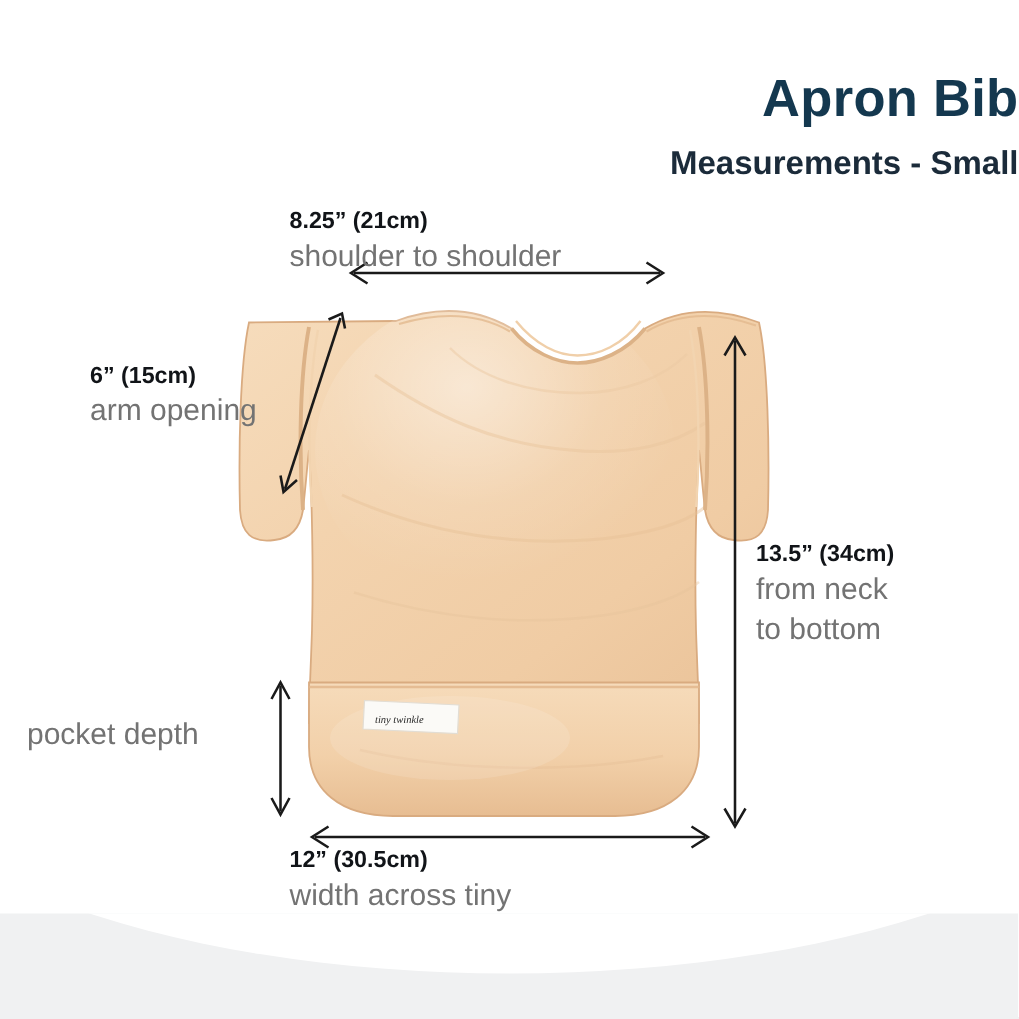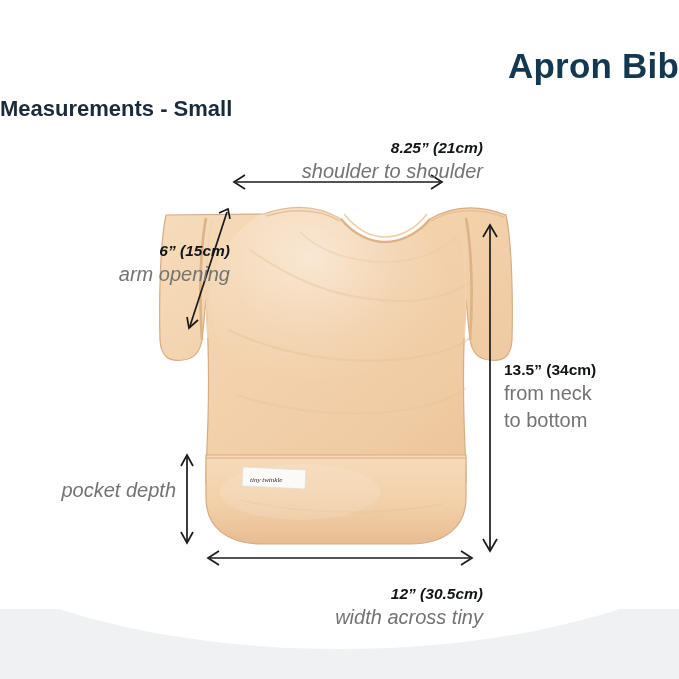--- a/index.html
+++ b/index.html
@@ -52,21 +52,21 @@
     font-size: 35px;
     font-weight: bold;
     letter-spacing: 0.2px;
     color: #14384f;
   }
   .subtitle {
     position: absolute;
     left: 0;
     top: 96px;
     width: 679px;
-    text-align: left;
+    text-align: right;
     font-size: 22px;
     font-weight: bold;
     color: #1b2b3a;
   }
   .lbl {
     position: absolute;
     color: #1c1c1c;
     line-height: 1.32;
   }
   .lbl .m {
@@ -74,28 +74,28 @@
     font-weight: bold;
     color: #111418;
     white-space: nowrap;
   }
   .lbl .d {
     font-size: 20px;
     font-weight: normal;
     color: #737373;
     white-space: nowrap;
   }
-  .lbl-center { text-align: right; font-style: italic; }
+  .lbl-center { text-align: left; }
   .lbl-left { text-align: left; }
 
   #label-shoulder { left: 193px; top: 138px; width: 290px; }
   #label-arm      { left: 60px;  top: 241px; width: 170px; }
   #label-neck     { left: 504px; top: 341px; width: 170px; margin-top: 19px; }
   #label-pocket   { left: 18px;  top: 477px; width: 158px; }
-  #label-width    { left: 193px; top: 564px; width: 290px; margin-top: 20px; }
+  #label-width    { left: 193px; top: 564px; width: 290px; }
 
   .tag-text {
     font-family: "Liberation Serif", serif;
     font-style: italic;
     font-size: 7px;
     fill: #2a2a2a;
   }
 </style>
 </head>
 <body>

